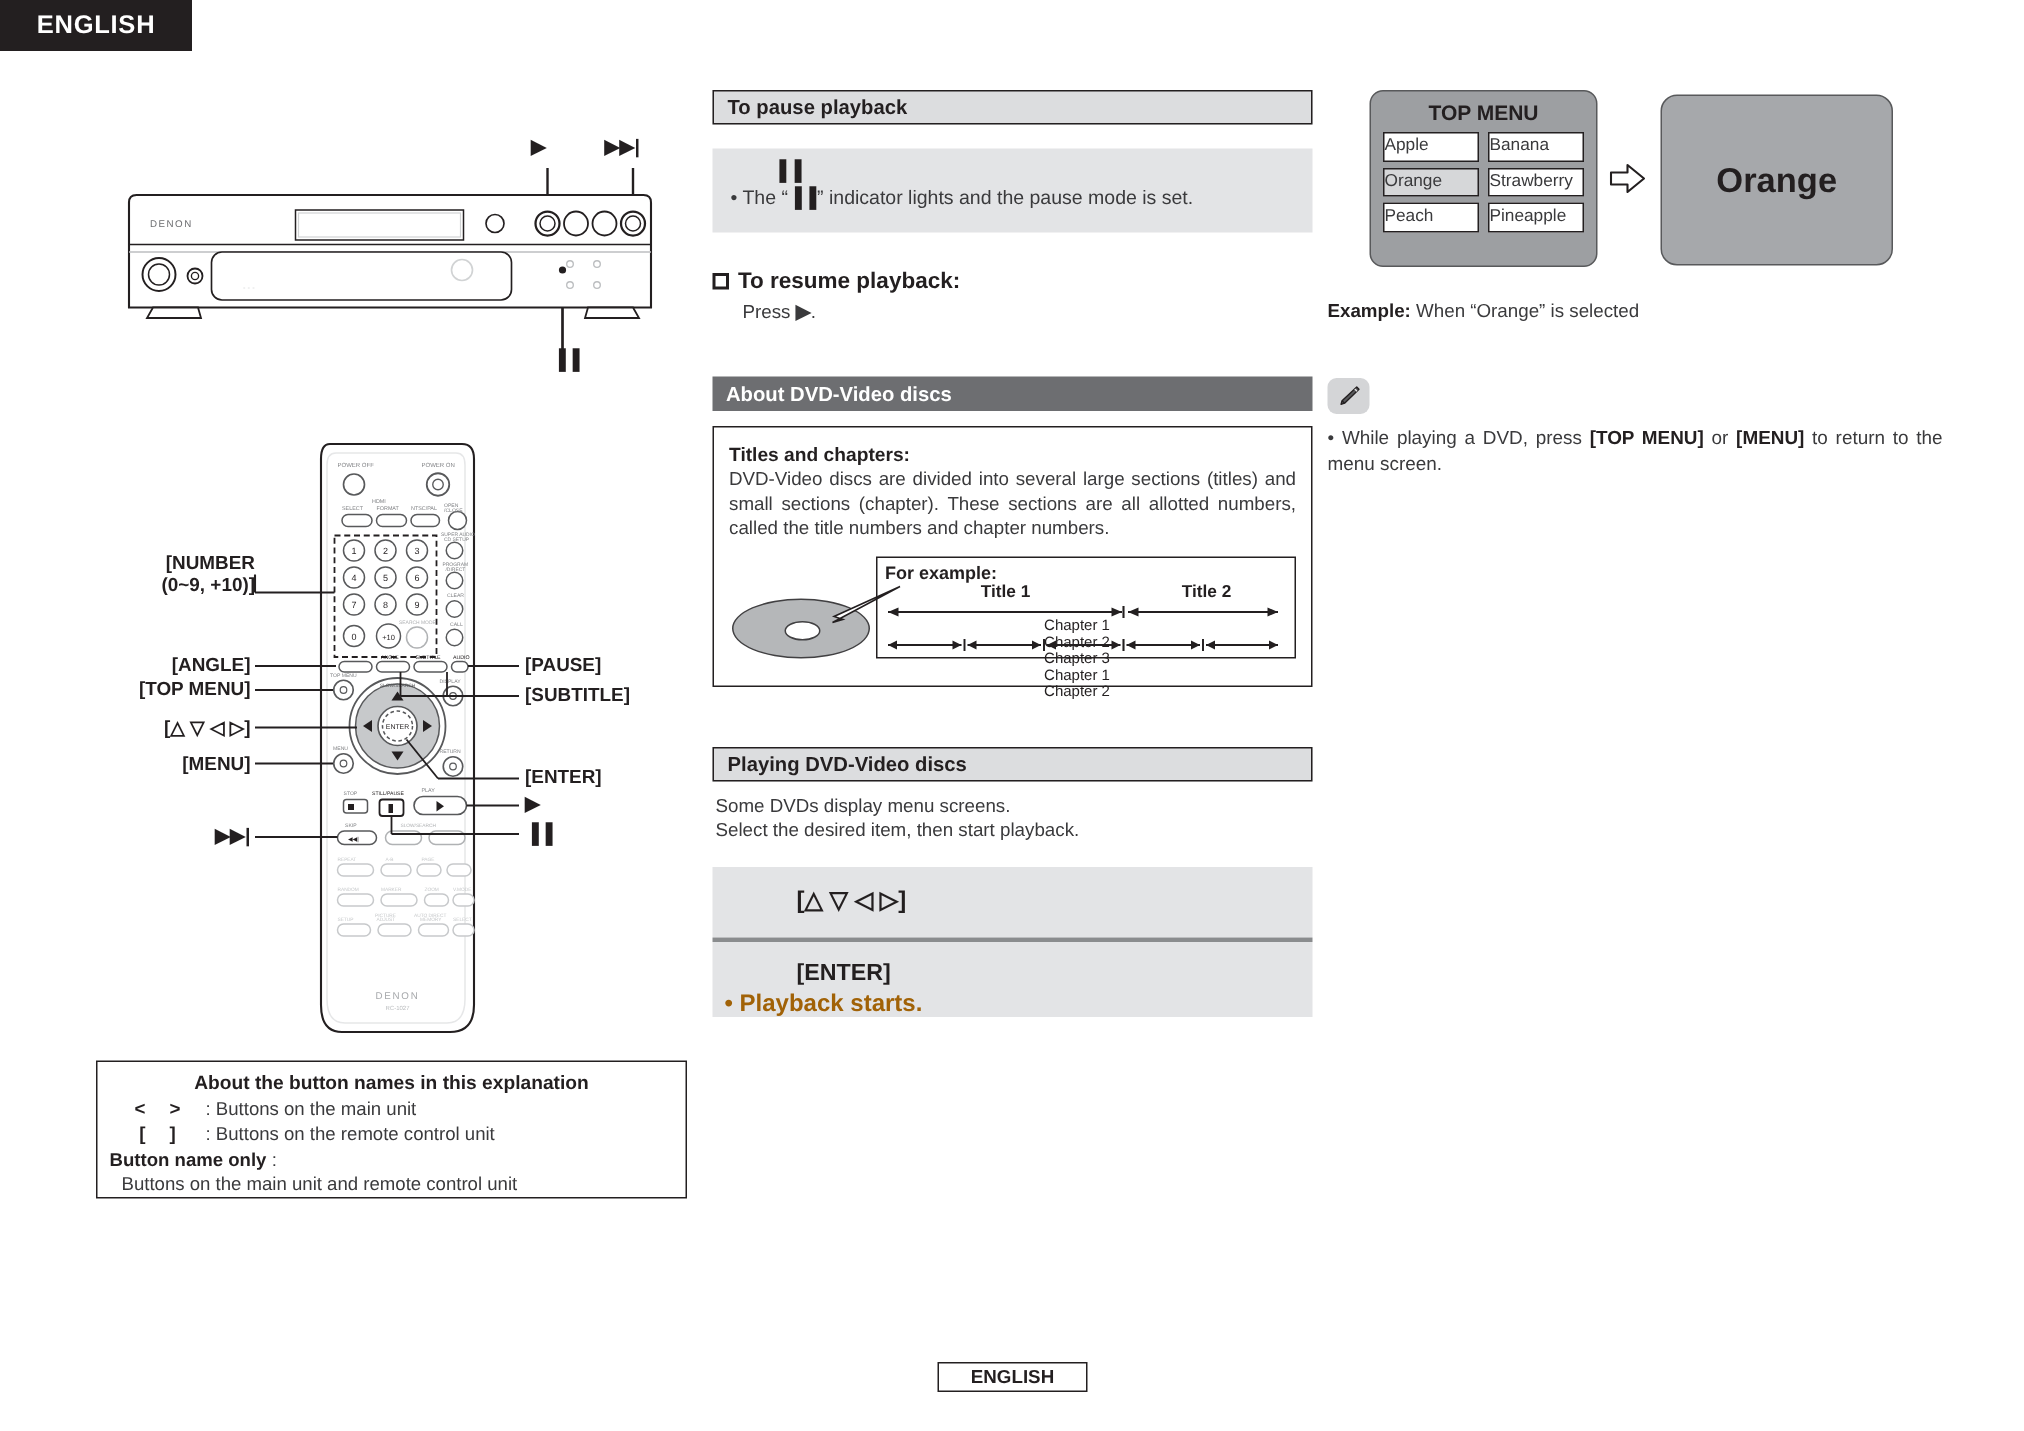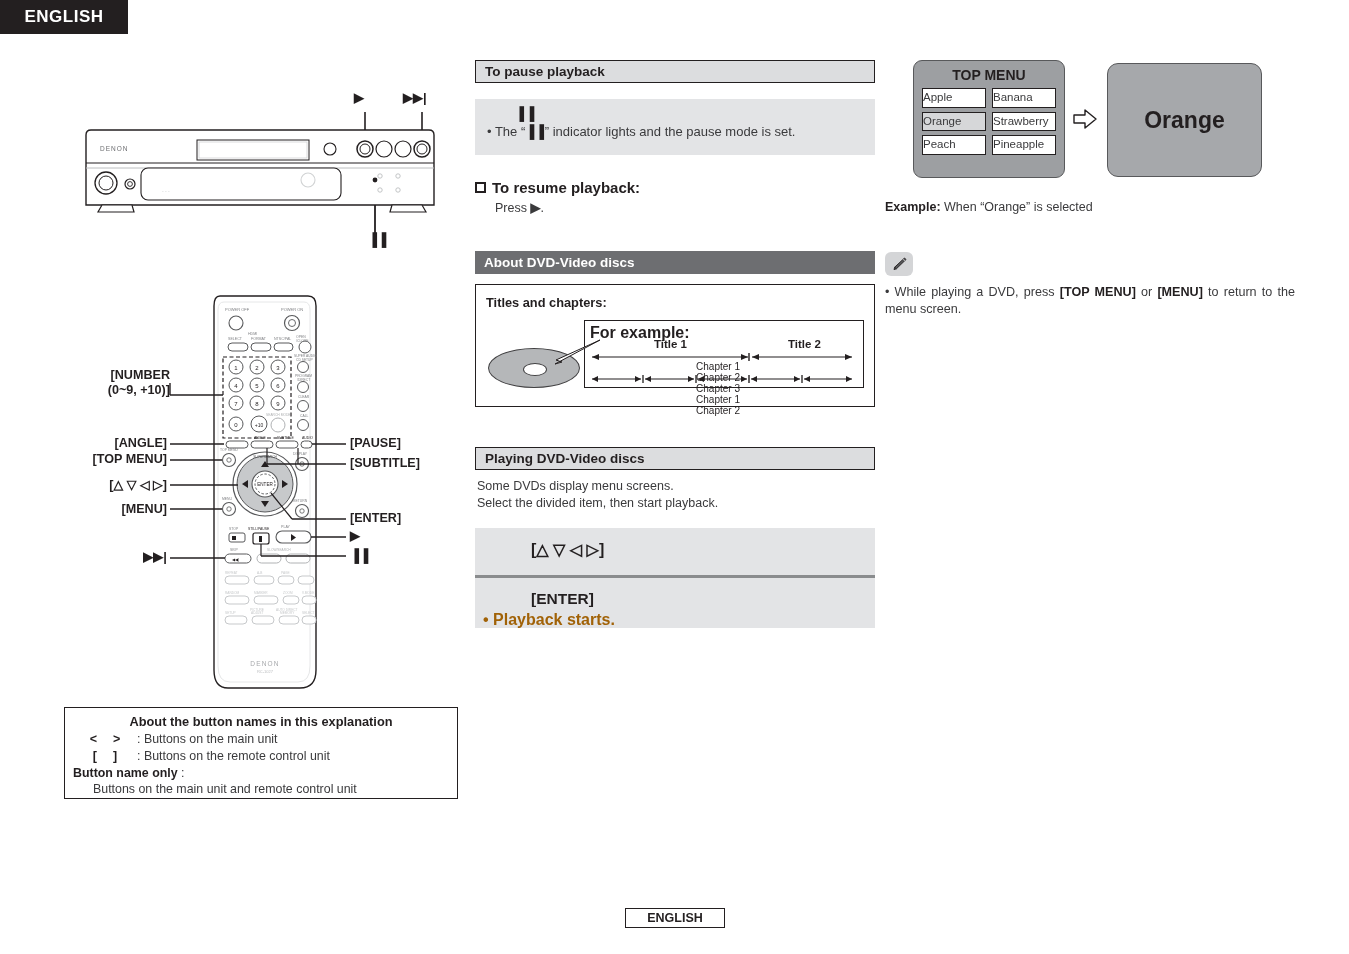--- a/index.html
+++ b/index.html
@@ -81,21 +81,21 @@
   }
   .about-title { font-size: 12.8px; font-weight: bold; margin-bottom: 1px; }
   .about-body  { font-size: 12.5px; color: #3a3a3c; line-height: 1.32; text-align: justify; }
 
   
   .ex-wrap { position: relative; height: 72px; margin-top: 10px; }
   .ex-box {
     position: absolute; left: 98px; top: 0; right: 0; height: 68px;
     border: 1.2px solid #231f20; background: #fff;
   }
-  .ex-label { font-size: 16px; font-weight: bold; margin: 3px 0 0 5px; }
+  .ex-label { font-size: 12px; font-weight: bold; margin: 3px 0 0 5px; }
   .disc {
     position: absolute; left: 2px; top: 28px;
     width: 92px; height: 40px;
     border-radius: 50%;
     background: #b5b7b9;
     border: 1.2px solid #414042;
   }
   .disc:after {
     content: ""; position: absolute; left: 34px; top: 14px;
     width: 22px; height: 11px; border-radius: 50%;
@@ -188,21 +188,21 @@
     border: 1.6px solid #231f20;
     background: #fff;
     padding: 6px 8px;
   }
   .legend-title { text-align: center; font-size: 12.8px; font-weight: bold; }
   .legend-row { display: flex; font-size: 12.4px; color: #3a3a3c; margin-top: 3px; }
   .legend-sym { width: 64px; text-align: center; font-weight: bold; color: #231f20; font-size: 12.5px;}
   .legend-sym .sp { display: inline-block; width: 16px; }
   .legend-bold { font-size: 12.4px; font-weight: bold; color: #231f20; margin-top: 3px; }
   .legend-bold span.norm { font-weight: normal; color: #3a3a3c; }
-  .legend-last { font-size: 12.4px; color: #3a3a3c; margin: 2px 0 0 20px; }
+  .legend-last { font-size: 12.4px; color: #3a3a3c; margin: 2px 0 0 8px; }
 
   
   .footer {
     position: absolute; left: 625px; top: 908px;
     width: 100px; height: 20px;
     border: 1.5px solid #231f20;
     display: flex; align-items: center; justify-content: center;
     font-size: 12.5px; font-weight: bold; color: #231f20;
   }
 
@@ -493,20 +493,21 @@
       <span class="chk-box"></span>
       <span>To resume playback:</span>
     </div>
     <div class="sub-line">
       <span>Press </span><span class="glyph">▶</span><span>.</span>
     </div>
 
     <div class="hdr-dark" style="margin-top:36px;">About DVD-Video discs</div>
     <div class="about-box" style="border-top:1.5px solid #231f20; margin-top:10px;">
       <div class="about-title">Titles and chapters:</div>
+      <div class="about-body">DVD-Video discs are divided into several large sections (titles) and small sections (chapter). These sections are all allotted numbers, called the title numbers and chapter numbers.</div>
 
       <div class="ex-wrap">
         <div class="ex-box">
           <div class="ex-label">For example:</div>
         </div>
         <div class="disc"></div>
         <svg class="disc-pointer" viewBox="0 0 56 28">
           <path d="M54,2 L10,22 L16,24 L9,26 Z" fill="#ffffff" stroke="#231f20" stroke-width="1"></path>
         </svg>
 
@@ -550,21 +551,21 @@
           <line x1="212" y1="0" x2="212" y2="8" stroke="#231f20" stroke-width="1.3"></line>
           <line x1="214" y1="4" x2="262" y2="4" stroke="#231f20" stroke-width="1.2"></line>
           <path d="M214,4 l6,-3 l0,6 z" fill="#231f20"></path>
             <path d="M262,4 l-6,-3 l0,6 z" fill="#231f20"></path>
         </svg>
       </div>
     </div>
 
     <div class="hdr-light" style="margin-top:40px;">Playing DVD-Video discs</div>
     <div class="plain">Some DVDs display menu screens.</div>
-    <div class="plain" style="margin-top:0">Select the divided item, then start playback.</div>
+    <div class="plain" style="margin-top:0">Select the desired item, then start playback.</div>
 
     <div class="keyblock" style="margin-top:16px; height:47px;">[△ ▽ ◁ ▷]</div>
     <div class="sep-bar"></div>
     <div class="keyblock small" style="height:50px;">
       <div>[ENTER]</div>
       <div class="sub">• Playback starts.</div>
     </div>
   </div>
 
   <div class="col-right">

